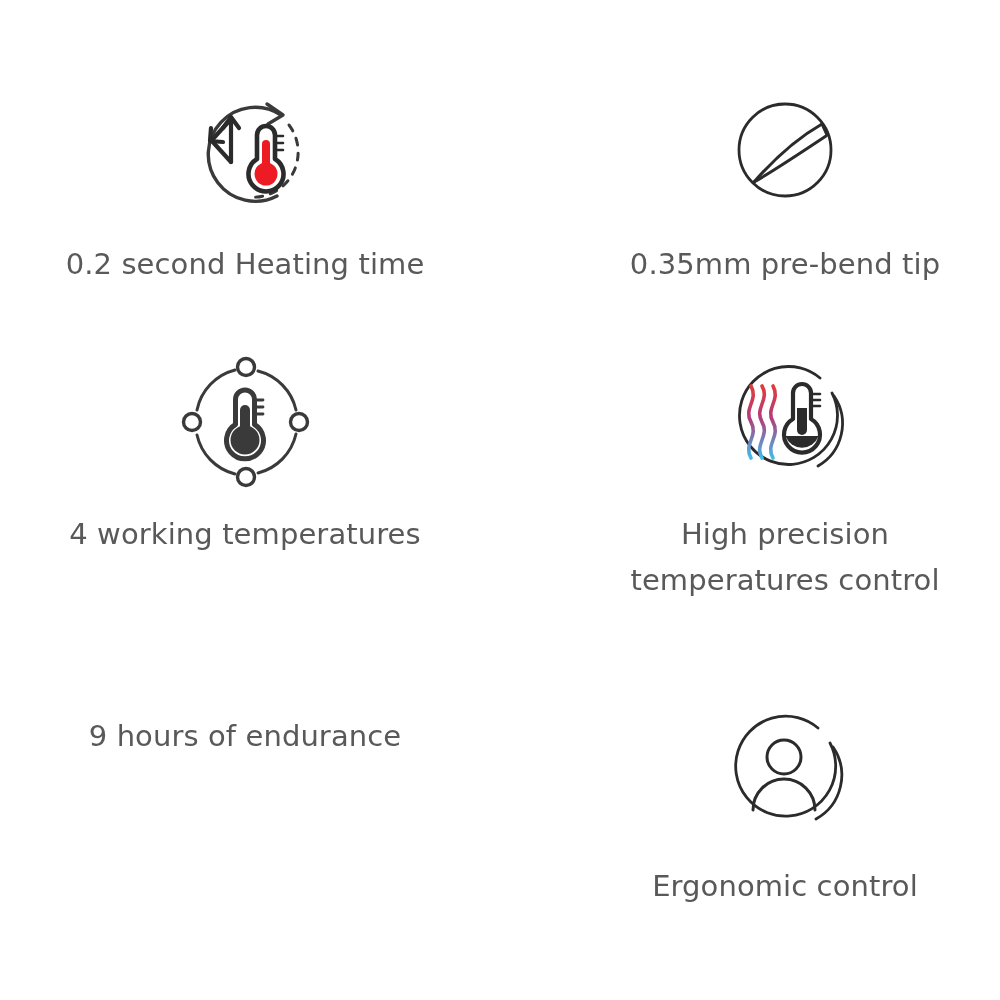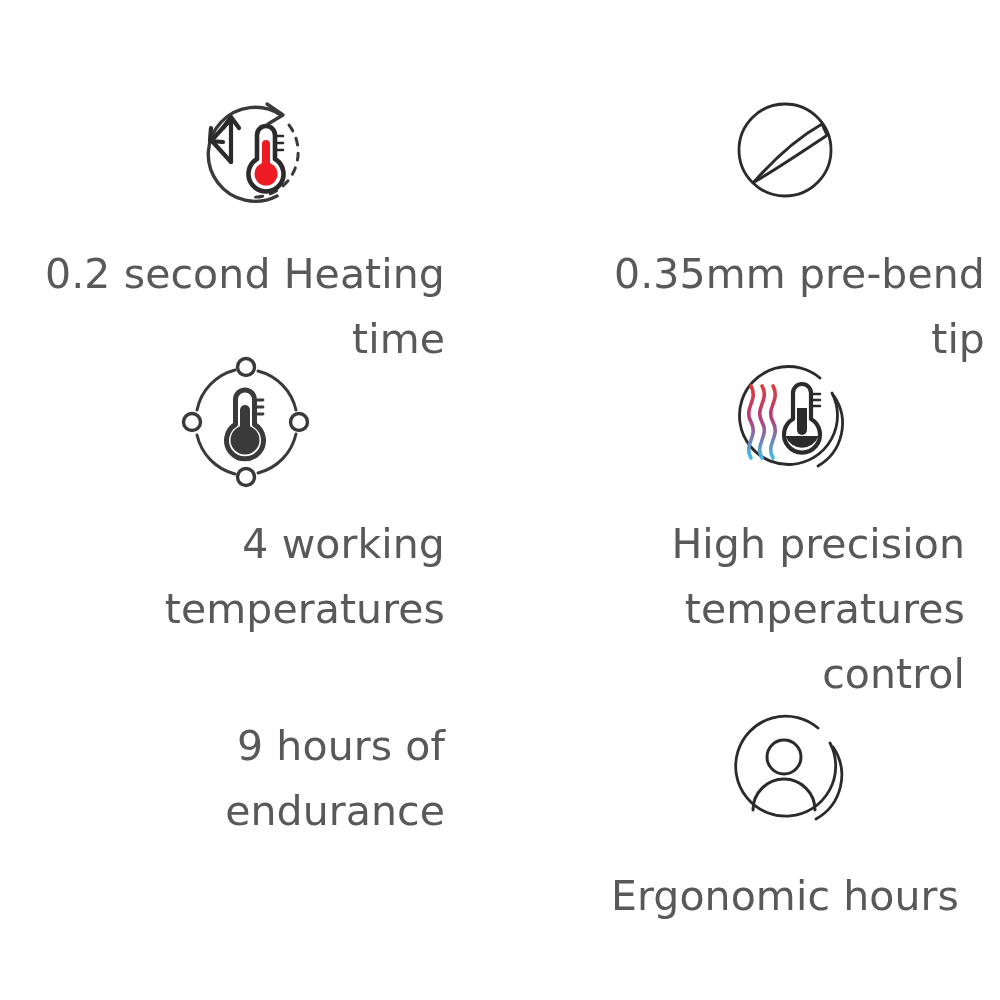--- a/index.html
+++ b/index.html
@@ -39,23 +39,23 @@
   .icon-wrap {
     width: 150px;
     height: 150px;
     display: flex;
     align-items: center;
     justify-content: center;
   }
 
   .feature-label {
     margin-top: 14px;
-    text-align: right;
+    text-align: center;
     color: #595959;
-    font-size: 41px;
+    font-size: 29px;
     line-height: 1.58;
     font-weight: 400;
     letter-spacing: 0.1px;
     white-space: pre-line;
     font-family: "DejaVu Sans", sans-serif;
   }
 
   .label-narrow { max-width: 360px; }
 
   svg { display: block; overflow: visible; }
@@ -171,16 +171,16 @@
       <svg width="150" height="150" viewBox="0 0 150 150">
 
         <path d="M108 28 A50 50 0 1 0 120 43" fill="none" stroke="#2b2b2b" stroke-width="2.8" stroke-linecap="round"></path>
         <path d="M123 47 A50 50 0 0 1 106 119" fill="none" stroke="#2b2b2b" stroke-width="2.8" stroke-linecap="round"></path>
 
         <circle cx="74" cy="57" r="17" fill="none" stroke="#2b2b2b" stroke-width="3"></circle>
 
         <path d="M43 110 a31 31 0 0 1 62 0" fill="none" stroke="#2b2b2b" stroke-width="3" stroke-linecap="round"></path>
       </svg>
     </div>
-    <div class="feature-label">Ergonomic hours</div>
+    <div class="feature-label">Ergonomic control</div>
   </div>
 
 </div>
 
 </body></html>

